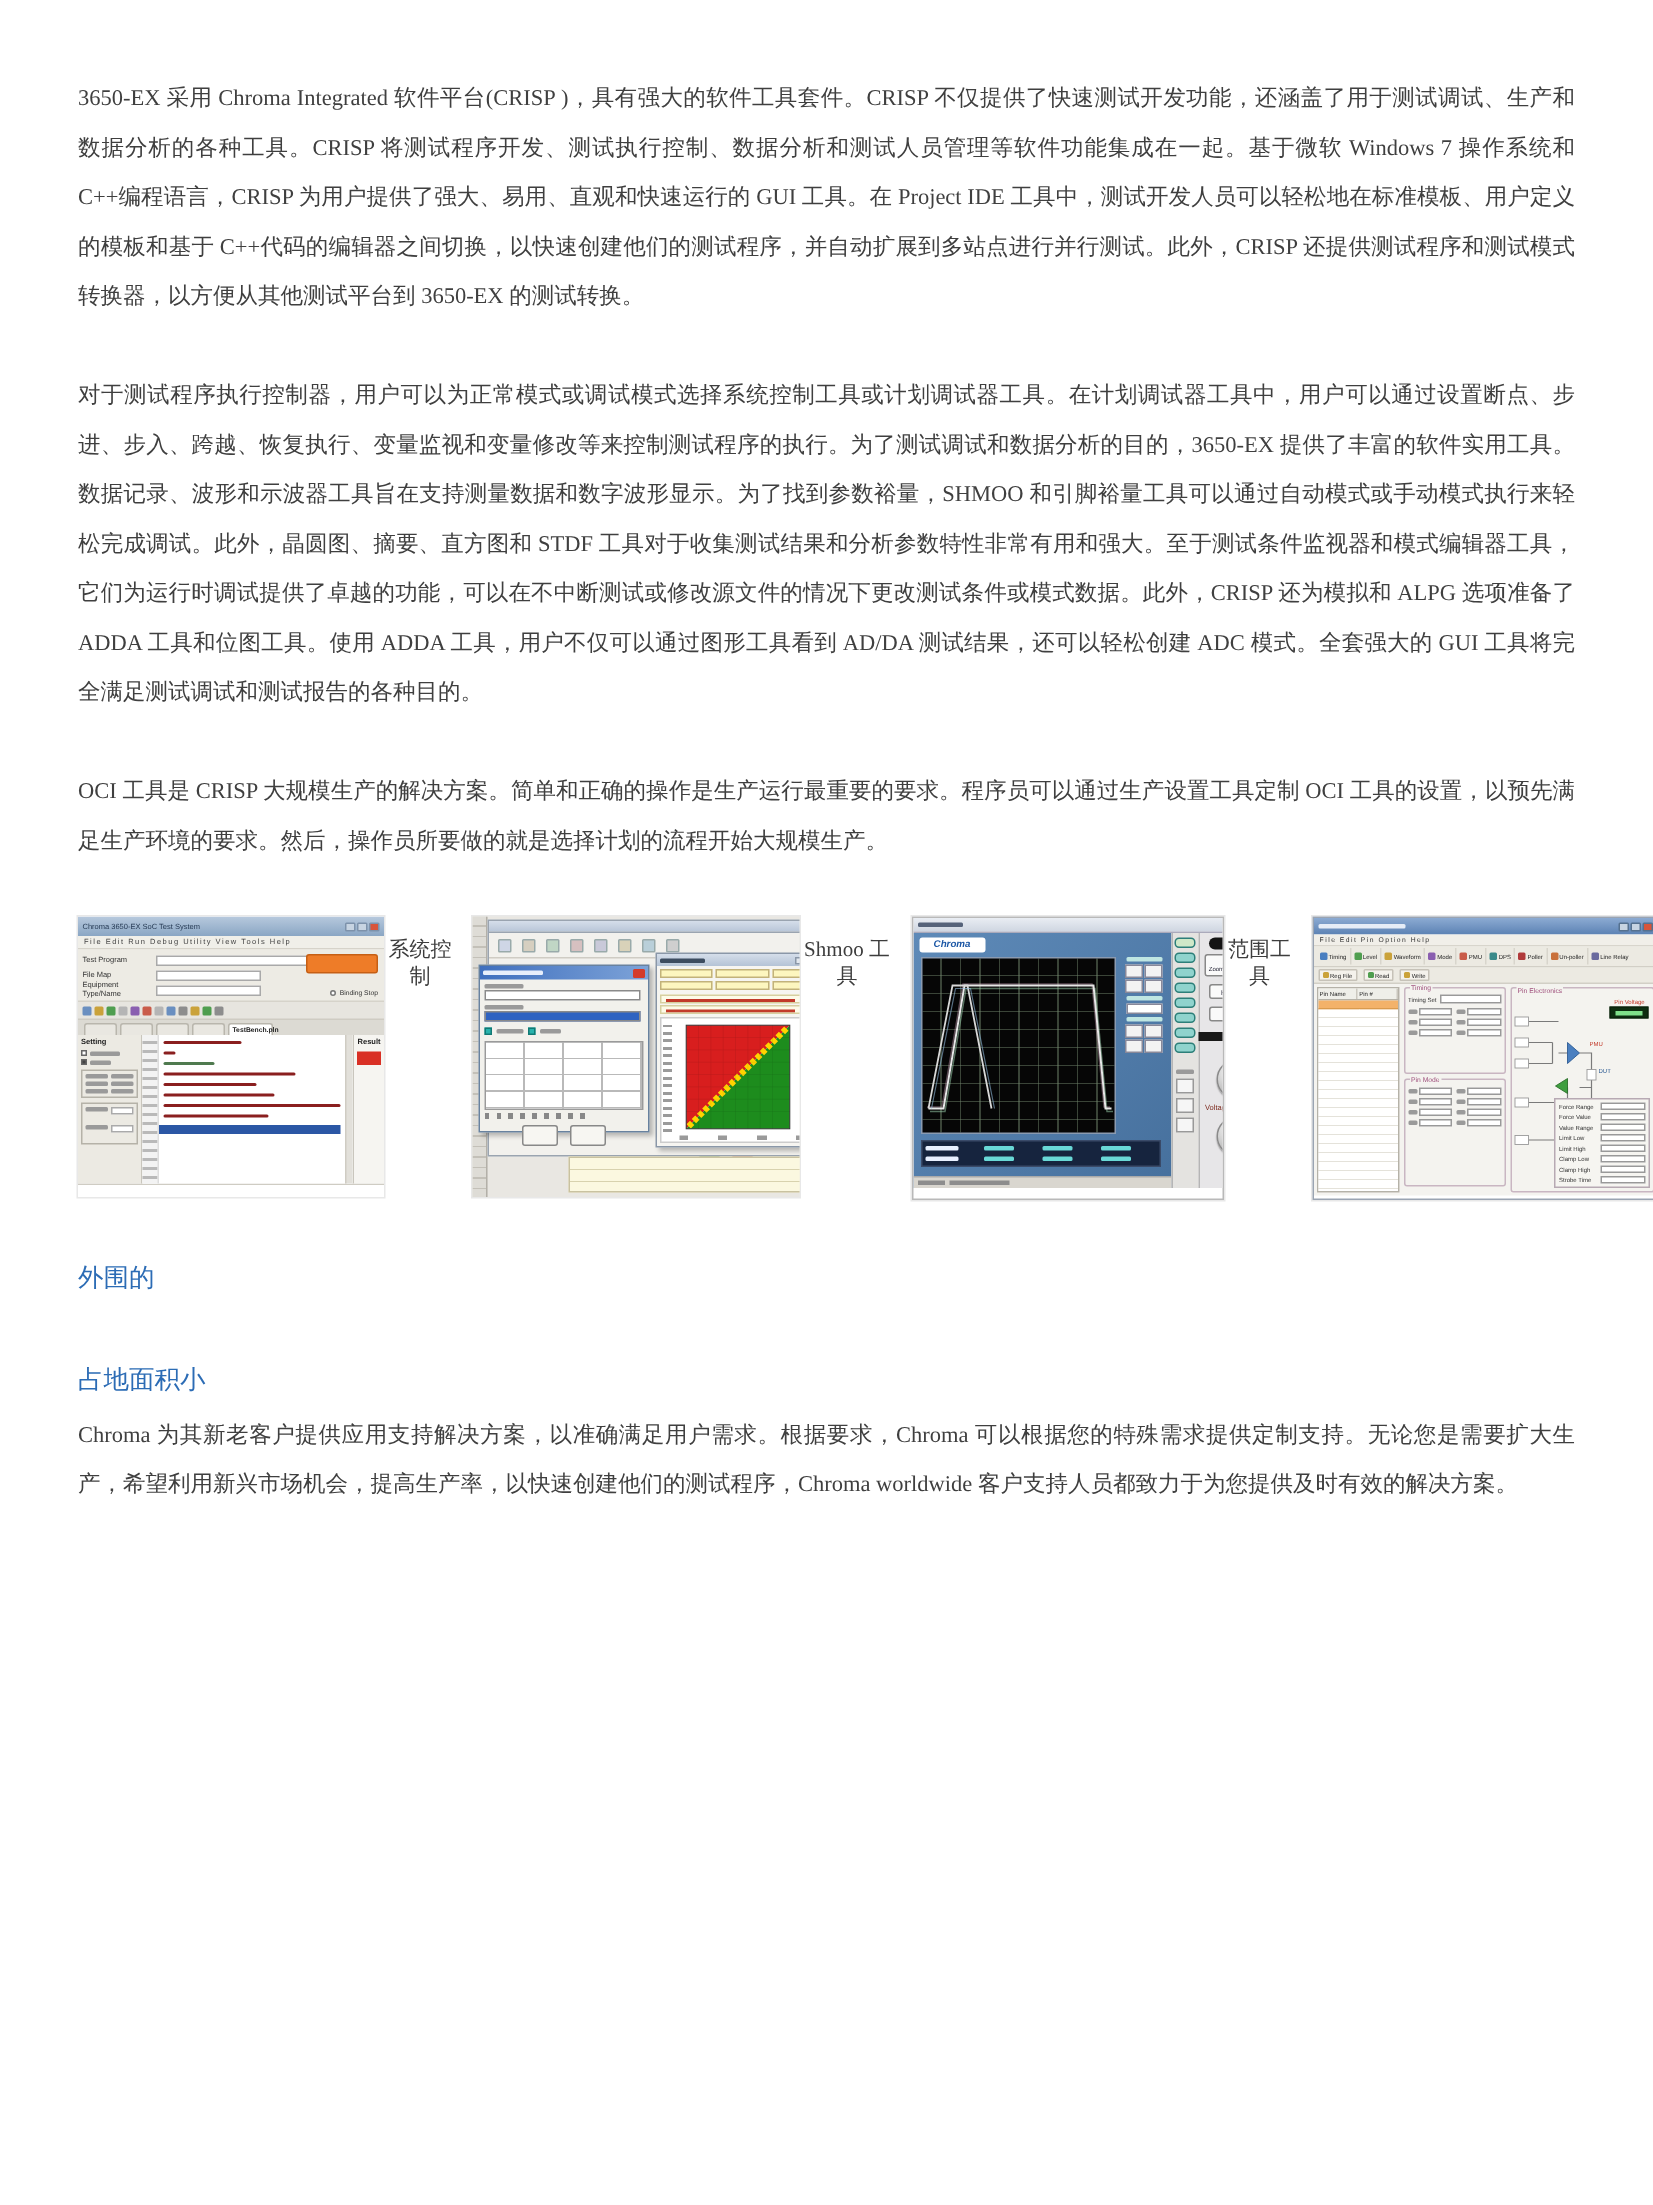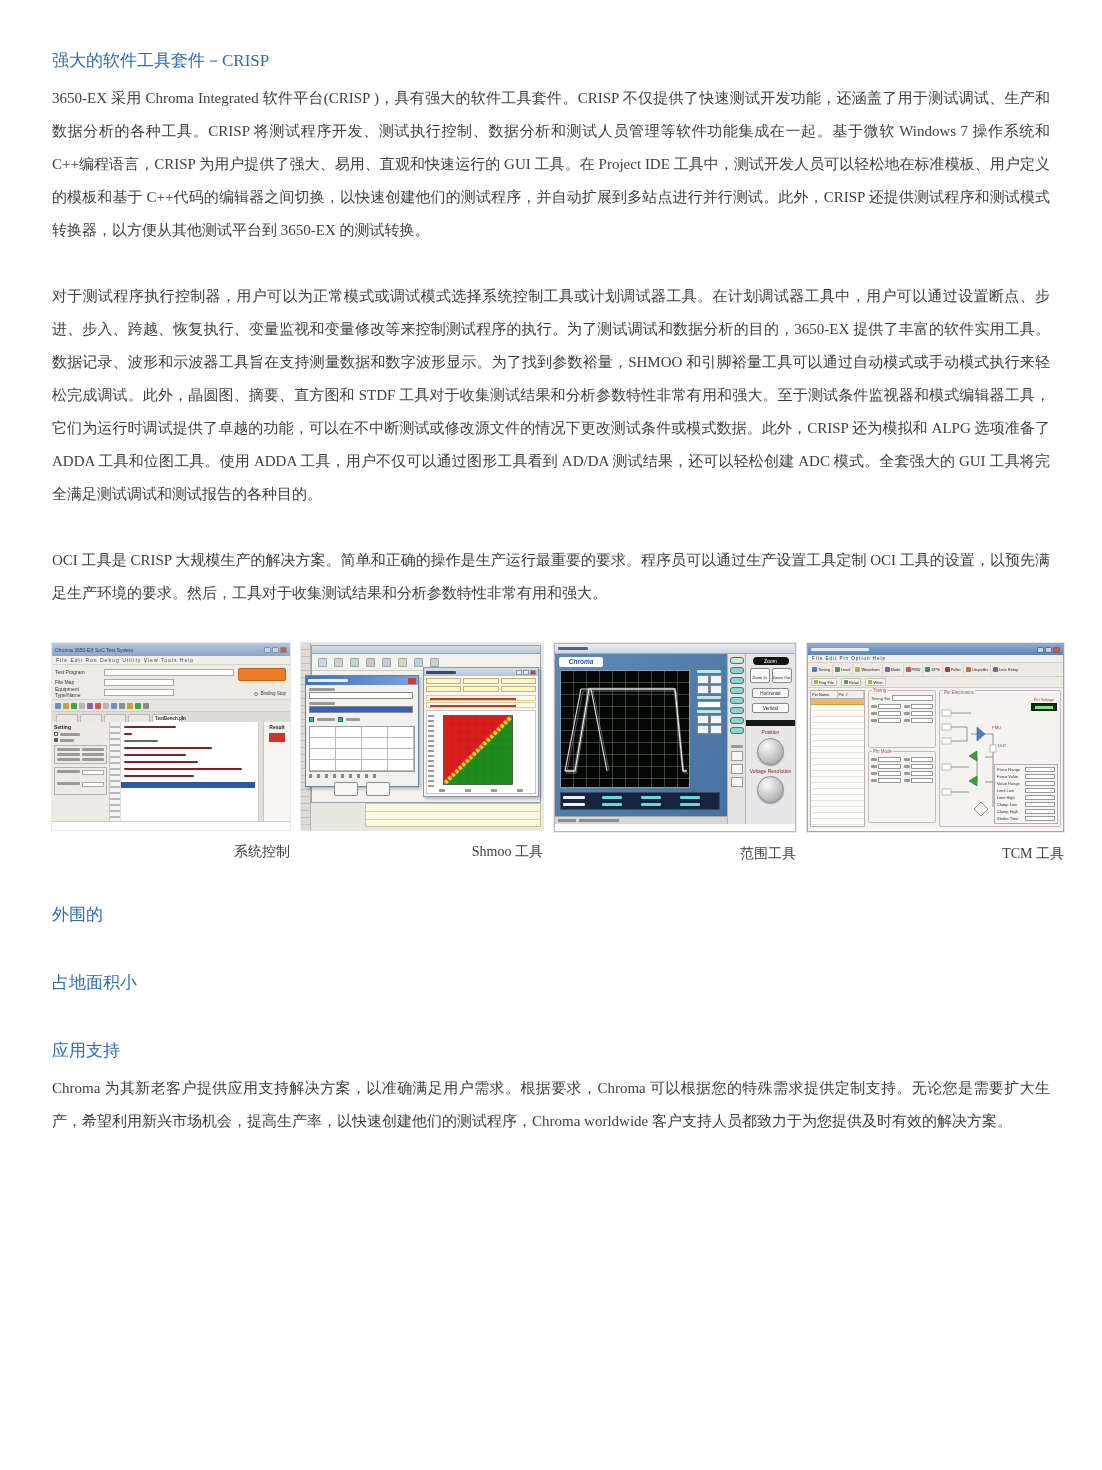--- a/index.html
+++ b/index.html
@@ -7,21 +7,21 @@
        font-family:"Liberation Serif","DejaVu Serif",serif;color:#3f3f3f;}
   .page{padding:50px 52px 0 52px;}
   .sec-heading{color:#2c6cb5;font-size:17px;font-weight:400;margin:0 0 10px 0;line-height:1.3;}
   p.body-par{font-size:15px;line-height:33px;text-align:justify;text-justify:inter-ideograph;
              margin:0 0 33px 0;color:#3f3f3f;}
   .gap-lg{margin-top:41px;}
   .gap-md{margin-top:46px;}
 
   
   .gallery{display:flex;gap:11px;margin-top:12px;}
-  .figure{display:flex;flex-direction:column;align-items:flex-end;}
+  .figure{display:flex;align-items:flex-start;}
   .caption{font-size:14px;color:#3d3d3d;margin-top:13px;text-align:center;}
   .shot{position:relative;height:187px;overflow:hidden;background:#fff;
         font-family:"Liberation Sans","DejaVu Sans",sans-serif;box-shadow:0 0 0 1px #e8e8e8;}
   .shot *{box-sizing:border-box;}
   .tinybar{background:#9a9a9a;height:3px;border-radius:1px;}
 
   
   .s1{width:238px;}
   .w1-title{height:13px;background:linear-gradient(#b7c9dd,#8aa6c4);display:flex;align-items:center;
             padding:0 3px;color:#273b55;font-size:5px;}
@@ -198,24 +198,23 @@
   .w4-frow{display:flex;align-items:center;gap:2px;margin-bottom:2px;}
   .w4-frow span{font-size:4px;color:#333;width:26px;white-space:nowrap;}
   .w4-frow b{flex:1;height:5px;background:#fff;border:1px solid #999;}
   .w4-tag{position:absolute;font-size:4px;}
 </style>
 </head>
 <body>
 
 <div class="page">
 
-  <h2 class="sec-heading">强大的软件工具套件－CRISP</h2>
   <p class="body-par">3650-EX 采用 Chroma Integrated 软件平台(CRISP )，具有强大的软件工具套件。CRISP 不仅提供了快速测试开发功能，还涵盖了用于测试调试、生产和数据分析的各种工具。CRISP 将测试程序开发、测试执行控制、数据分析和测试人员管理等软件功能集成在一起。基于微软 Windows 7 操作系统和 C++编程语言，CRISP 为用户提供了强大、易用、直观和快速运行的 GUI 工具。在 Project IDE 工具中，测试开发人员可以轻松地在标准模板、用户定义的模板和基于 C++代码的编辑器之间切换，以快速创建他们的测试程序，并自动扩展到多站点进行并行测试。此外，CRISP 还提供测试程序和测试模式转换器，以方便从其他测试平台到 3650-EX 的测试转换。</p>
   <p class="body-par">对于测试程序执行控制器，用户可以为正常模式或调试模式选择系统控制工具或计划调试器工具。在计划调试器工具中，用户可以通过设置断点、步进、步入、跨越、恢复执行、变量监视和变量修改等来控制测试程序的执行。为了测试调试和数据分析的目的，3650-EX 提供了丰富的软件实用工具。数据记录、波形和示波器工具旨在支持测量数据和数字波形显示。为了找到参数裕量，SHMOO 和引脚裕量工具可以通过自动模式或手动模式执行来轻松完成调试。此外，晶圆图、摘要、直方图和 STDF 工具对于收集测试结果和分析参数特性非常有用和强大。至于测试条件监视器和模式编辑器工具，它们为运行时调试提供了卓越的功能，可以在不中断测试或修改源文件的情况下更改测试条件或模式数据。此外，CRISP 还为模拟和 ALPG 选项准备了 ADDA 工具和位图工具。使用 ADDA 工具，用户不仅可以通过图形工具看到 AD/DA 测试结果，还可以轻松创建 ADC 模式。全套强大的 GUI 工具将完全满足测试调试和测试报告的各种目的。</p>
-  <p class="body-par">OCI 工具是 CRISP 大规模生产的解决方案。简单和正确的操作是生产运行最重要的要求。程序员可以通过生产设置工具定制 OCI 工具的设置，以预先满足生产环境的要求。然后，工具对于收集测试结果和分析参数特性非常有用和强大。</p>
+  <p class="body-par">OCI 工具是 CRISP 大规模生产的解决方案。简单和正确的操作是生产运行最重要的要求。程序员可以通过生产设置工具定制 OCI 工具的设置，以预先满足生产环境的要求。然后，操作员所要做的就是选择计划的流程开始大规模生产。</p>
 
   <div class="gallery">
 
     <div class="figure">
       <div class="shot s1">
         <div class="w1-title">
           <span>Chroma 3650-EX SoC Test System</span>
           <span class="w1-btns">
               <i></i>
               <i></i>
@@ -694,16 +693,15 @@
         </div>
       </div>
       <div class="caption">TCM 工具</div>
     </div>
   </div>
 
   <h2 class="sec-heading gap-lg">外围的</h2>
 
   <h2 class="sec-heading gap-md">占地面积小</h2>
 
-  <h2 class="sec-heading gap-md">应用支持</h2>
   <p class="body-par">Chroma 为其新老客户提供应用支持解决方案，以准确满足用户需求。根据要求，Chroma 可以根据您的特殊需求提供定制支持。无论您是需要扩大生产，希望利用新兴市场机会，提高生产率，以快速创建他们的测试程序，Chroma worldwide 客户支持人员都致力于为您提供及时有效的解决方案。</p>
 
 </div>
 
 </body></html>

